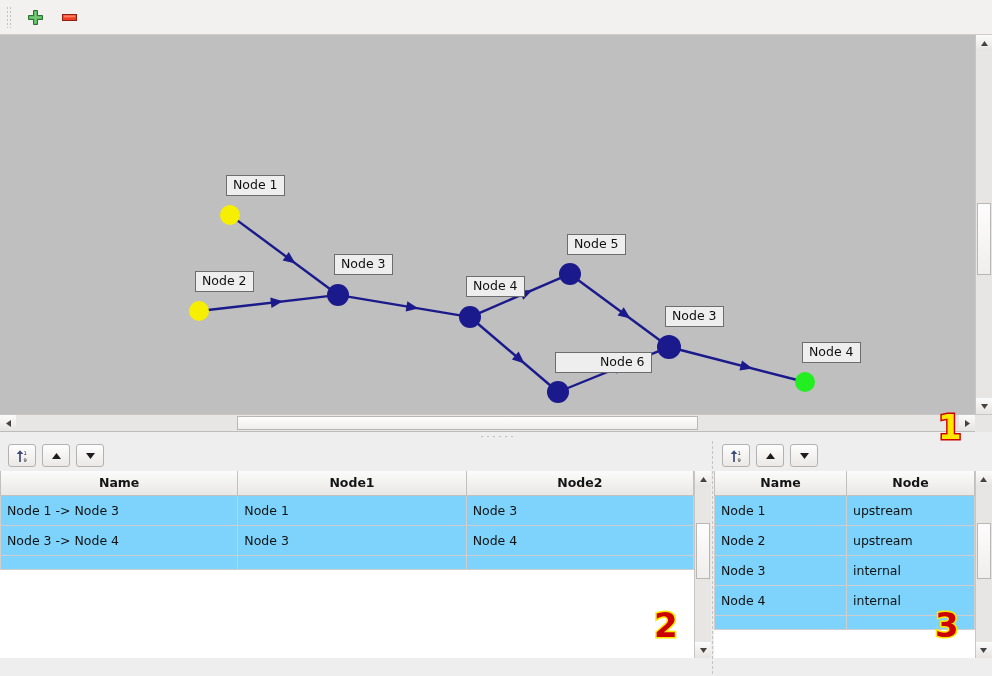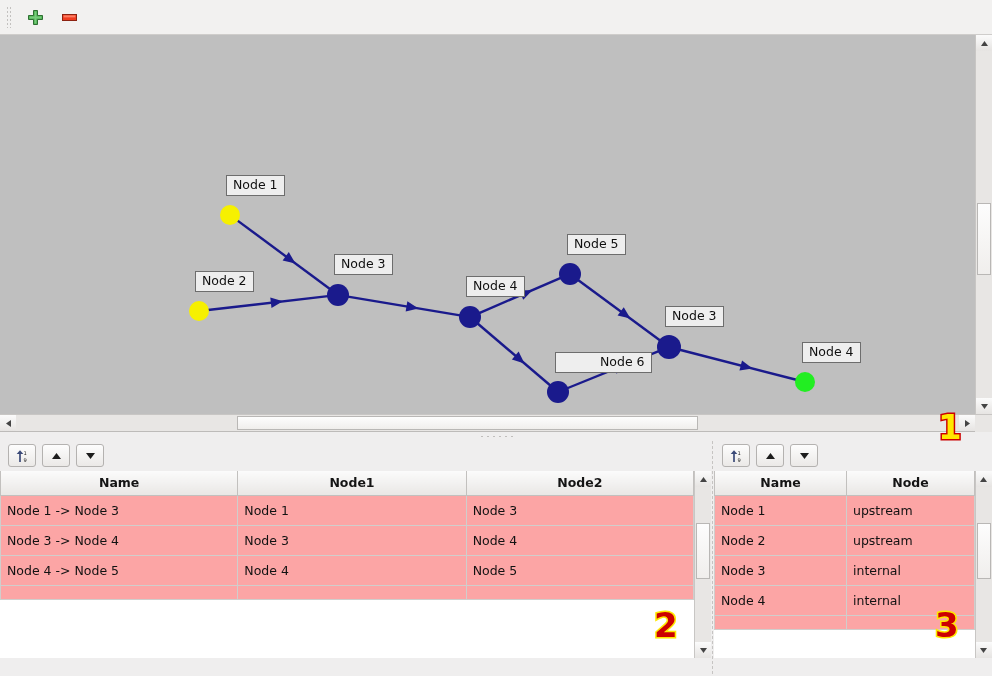--- a/index.html
+++ b/index.html
@@ -121,21 +121,21 @@
   table.grid th {
     background: linear-gradient(#fbfbfb,#e9e7e5);
     border: 1px solid #c2c0be; border-top: none; border-left: none;
     font-weight: bold; font-size: 12.5px; color: #141414;
     height: 24px; text-align: center;
   }
   table.grid th:first-child { border-left: 1px solid #c2c0be; }
   table.grid td {
     border: 1px solid #d0cecc; border-top: none; border-left: none;
     font-size: 12.5px; color: #121212; height: 30px;
-    padding: 0 6px; background: #fca5a5; white-space: nowrap; overflow: hidden;
+    padding: 0 6px; background: #7dd3fc; white-space: nowrap; overflow: hidden;
   }
   table.grid td:first-child { border-left: 1px solid #d0cecc; }
   table.grid tr.filler td { height: 14px; }
   .pane-foot { height: 18px; flex: 0 0 18px; background: #efeeee; }
 </style>
 </head>
 <body>
 
 <div id="app">
 
@@ -278,25 +278,20 @@
                 <tr>
                   <td>Node 1 -&gt; Node 3</td>
                   <td>Node 1</td>
                   <td>Node 3</td>
                 </tr>
                 <tr>
                   <td>Node 3 -&gt; Node 4</td>
                   <td>Node 3</td>
                   <td>Node 4</td>
                 </tr>
-                <tr>
-                  <td>Node 4 -&gt; Node 5</td>
-                  <td>Node 4</td>
-                  <td>Node 5</td>
-                </tr>
                 <tr class="filler">
                   <td></td>
                   <td></td>
                   <td></td>
                 </tr>
               </tbody>
           </table>
         </div>
         <div class="vscroll">
           <div class="sb-btn">

